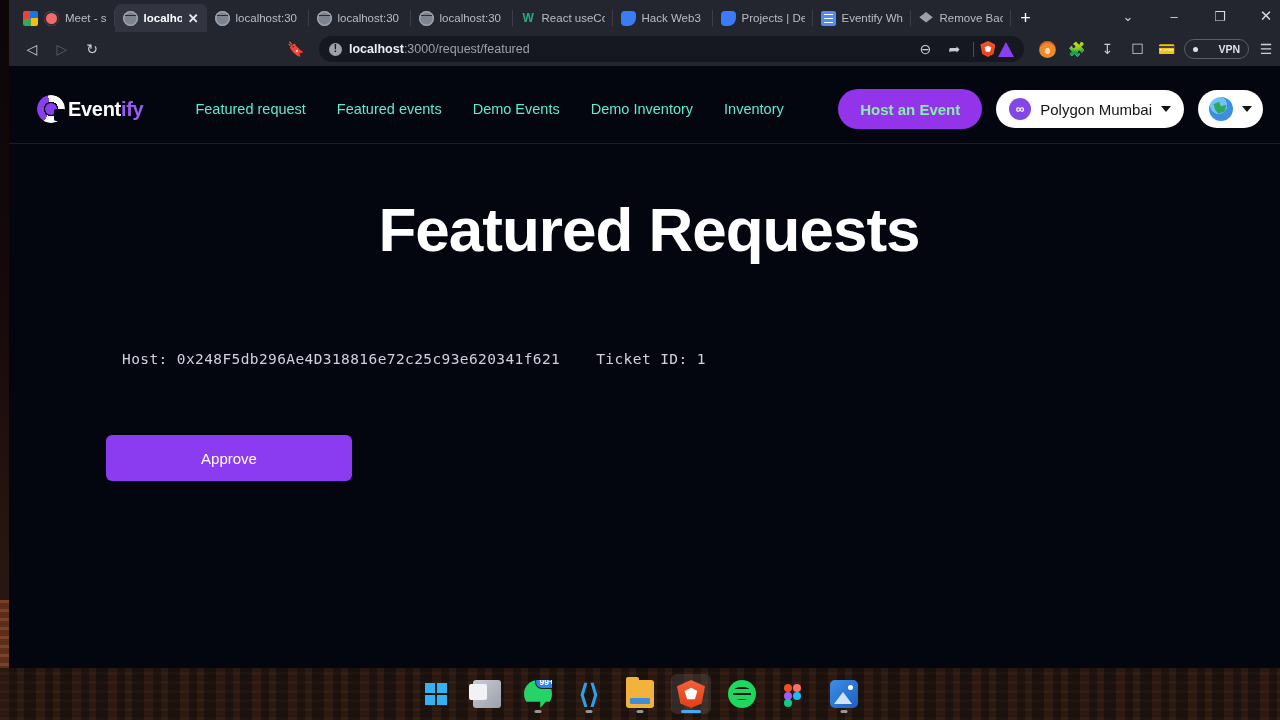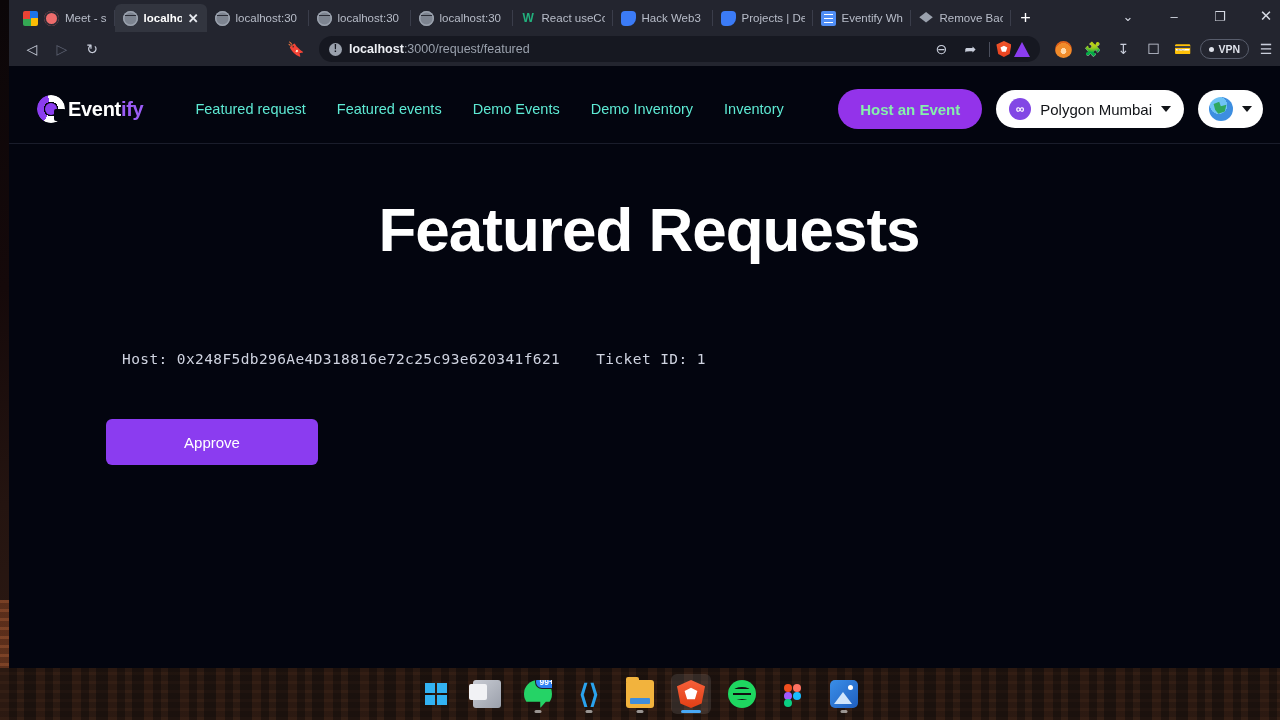--- a/index.html
+++ b/index.html
@@ -175,21 +175,21 @@
     border-left: 8px solid transparent; border-right: 8px solid transparent;
     border-bottom: 15px solid #8b3df0;
   }
   .fox {
     width: 17px; height: 17px; border-radius: 50%; flex: 0 0 auto;
     background: radial-gradient(circle at 50% 60%, #ffd8a8 0 22%, #f08b2a 23% 60%, #e0631a 61% 100%);
   }
   .puzzle { color: #e3e6ee; font-size: 14px; }
   #vpn-pill {
     height: 20px; border: 1px solid #585d6c; border-radius: 10px;
-    display: flex; align-items: center; gap: 4px;
+    display: flex; align-items: center; gap: 20px;
     padding: 0 8px; color: #dfe2ea; font-size: 10.5px; font-weight: bold;
     flex: 0 0 auto;
   }
   .vpn-dot { width: 5px; height: 5px; border-radius: 50%; background: #dfe2ea; }
 
   
   #page {
     position: absolute; left: 0; top: 66px; width: 1280px; height: 602px;
     background: #03050f;
     overflow: hidden;
@@ -290,23 +290,23 @@
     display: flex; align-items: center;
     gap: 36px;
     margin-top: 86px;
     padding-left: 113px;
     font-family: "DejaVu Sans Mono", monospace;
     font-size: 14.5px;
     color: #cfd3e0;
     letter-spacing: .4px;
   }
   #approve-btn {
-    margin-top: 52px;
+    margin-top: 68px;
     margin-left: 97px;
-    width: 212px; height: 46px;
+    width: 246px; height: 46px;
     background: #8b3cf0;
     color: #ffffff;
     font-size: 15px;
     border: none;
     border-radius: 6px;
     font-family: inherit;
     cursor: pointer;
   }
 
   

